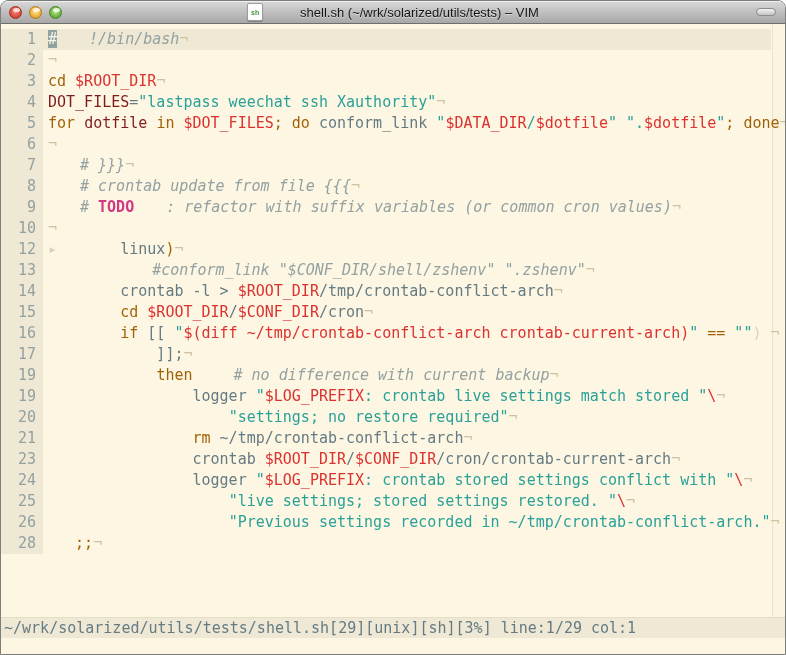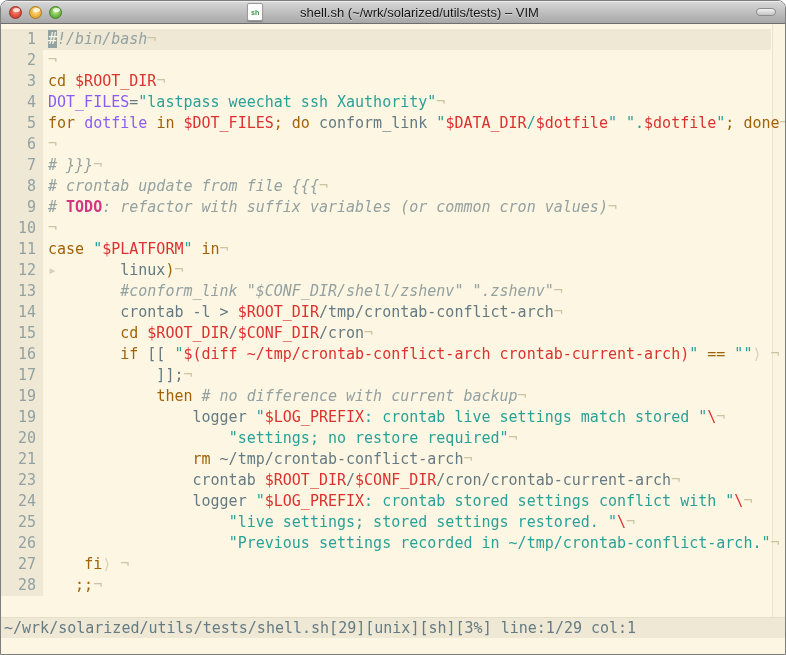--- a/index.html
+++ b/index.html
@@ -51,25 +51,25 @@
     background:#fbf4e0;border-left:1px solid #ebe3cb;z-index:0;
   }
   .row{display:flex;height:21px;position:relative;z-index:1;}
   .gutter{
     flex:0 0 42px;box-sizing:border-box;background:#eee8d5;color:#93a1a1;
     text-align:right;padding-right:7px;white-space:pre;
   }
   .code{flex:0 0 728px;box-sizing:border-box;padding-left:5px;white-space:pre;overflow:visible;}
   .row.cursorline .code{background:#eee8d5;}
   .tk-b{color:#657b83;}
-  .tk-c{color:#93a1a1;font-style:italic;}
+  .tk-c{color:#93a1a1;font-style:italic;padding-left:32px;}
   .tk-g{color:#a16207;}
   .tk-r{color:#dc322f;}
   .tk-y{color:#2aa198;}
-  .tk-bl{color:#8b5cf6;text-align:center;}
+  .tk-bl{color:#7f1d1d;text-align:center;}
   .tk-m{color:#d33682;font-weight:bold;font-style:normal;}
   .tk-e{color:#cdc3a2;}
   .tk-t{color:#d9d0b4;}
   .tk-cur{background:#90a2a2;color:#fdf6e3;}
   
   .statusline{
     height:21px;background:#eee8d5;color:#657b83;
     font-size:15px;line-height:21px;padding-left:3px;white-space:pre;
     border-top:1px solid #e4ddc8;box-sizing:border-box;
   }
@@ -130,24 +130,20 @@
       </div>
       <div class="row">
         <span class="gutter">9</span>
         <span class="code"><span class="tk-c"># </span><span class="tk-m">TODO</span><span class="tk-c">: refactor with suffix variables (or common cron values)</span><span class="tk-e">¬</span></span>
       </div>
       <div class="row">
         <span class="gutter">10</span>
         <span class="code"><span class="tk-e">¬</span></span>
       </div>
       <div class="row">
-        <span class="gutter">11</span>
-        <span class="code"><span class="tk-g">case</span><span class="tk-b"> </span><span class="tk-y">"</span><span class="tk-r">$PLATFORM</span><span class="tk-y">"</span><span class="tk-b"> </span><span class="tk-g">in</span><span class="tk-e">¬</span></span>
-      </div>
-      <div class="row">
         <span class="gutter">12</span>
         <span class="code"><span class="tk-t">▸</span><span class="tk-b">       linux</span><span class="tk-g">)</span><span class="tk-e">¬</span></span>
       </div>
       <div class="row">
         <span class="gutter">13</span>
         <span class="code"><span class="tk-b">        </span><span class="tk-c">#conform_link "$CONF_DIR/shell/zshenv" ".zshenv"</span><span class="tk-e">¬</span></span>
       </div>
       <div class="row">
         <span class="gutter">14</span>
         <span class="code"><span class="tk-b">        crontab -l &gt; </span><span class="tk-r">$ROOT_DIR</span><span class="tk-b">/tmp/crontab-conflict-arch</span><span class="tk-e">¬</span></span>
@@ -190,24 +186,20 @@
       </div>
       <div class="row">
         <span class="gutter">25</span>
         <span class="code"><span class="tk-b">                    </span><span class="tk-y">"live settings; stored settings restored. "</span><span class="tk-r">\</span><span class="tk-e">¬</span></span>
       </div>
       <div class="row">
         <span class="gutter">26</span>
         <span class="code"><span class="tk-b">                    </span><span class="tk-y">"Previous settings recorded in ~/tmp/crontab-conflict-arch."</span><span class="tk-e">¬</span></span>
       </div>
       <div class="row">
-        <span class="gutter">27</span>
-        <span class="code"><span class="tk-b">    </span><span class="tk-g">fi</span><span class="tk-t">⟩ </span><span class="tk-e">¬</span></span>
-      </div>
-      <div class="row">
         <span class="gutter">28</span>
         <span class="code"><span class="tk-b">   </span><span class="tk-g">;;</span><span class="tk-e">¬</span></span>
       </div>
     </div>
 
   <div class="statusline">~/wrk/solarized/utils/tests/shell.sh[29][unix][sh][3%] line:1/29 col:1</div>
   <div class="cmdline"></div>
 
 </div>
 

